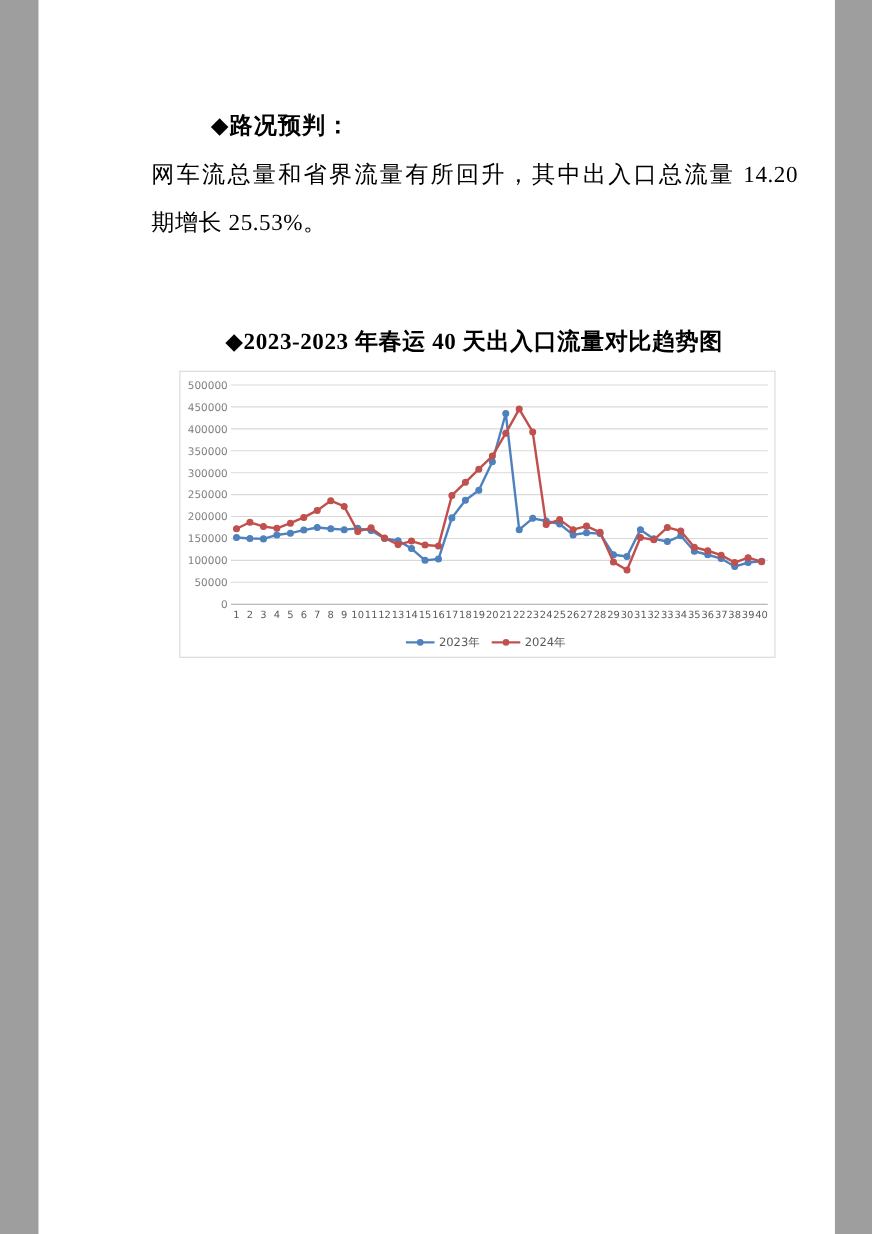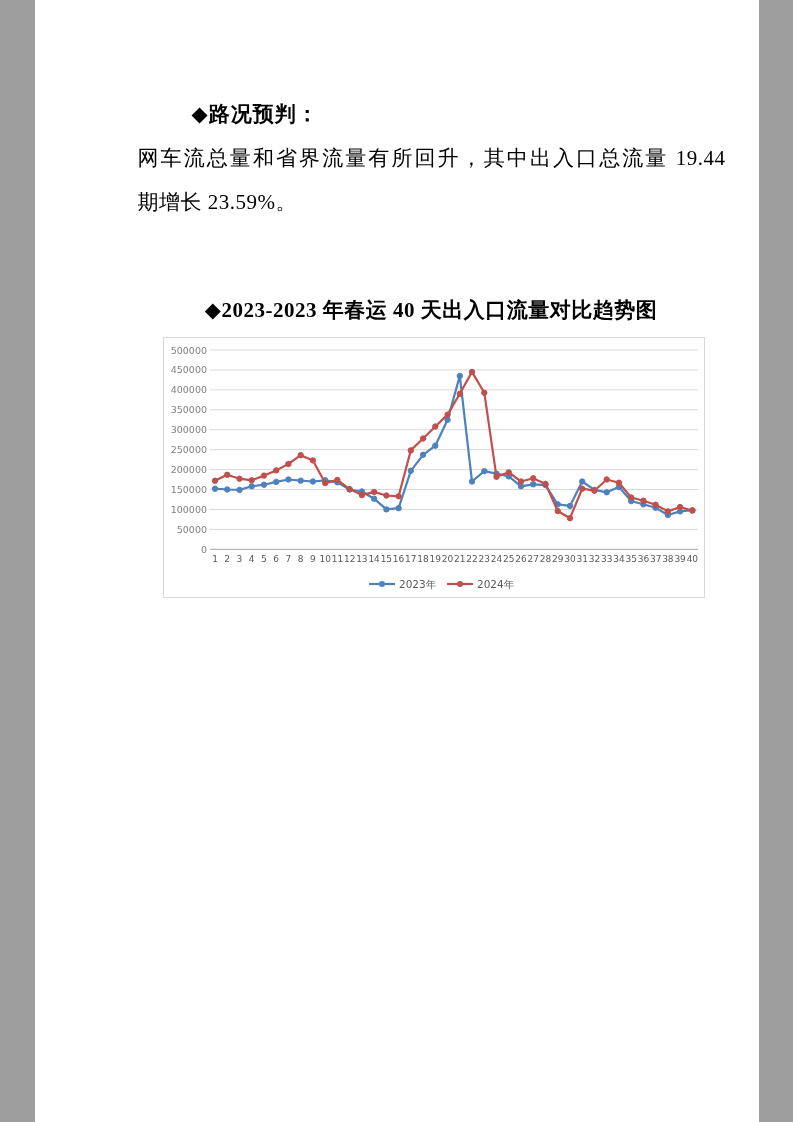--- a/index.html
+++ b/index.html
@@ -37,22 +37,22 @@
   }
   .chart-box svg{display:block;}
   svg text{font-family:"DejaVu Sans","Liberation Sans",sans-serif;}
 </style>
 </head>
 <body>
 
 <div class="page">
   <div class="h1">◆路况预判：</div>
   <div class="para" id="para">
-      <div class="para-line"><span>网车流总量和省界流量有所回升，其中出入口总流量 19.44</span></div>
-      <div class="para-line last"><span>期增长 23.59%。</span></div>
+      <div class="para-line"><span>网车流总量和省界流量有所回升，其中出入口总流量 14.20</span></div>
+      <div class="para-line last"><span>期增长 25.53%。</span></div>
     </div>
   <div class="h2">◆2023-2023 年春运 40 天出入口流量对比趋势图</div>
   <div class="chart-box">
     <svg id="chart" width="540" height="259" viewBox="0 0 540 259">
         <line x1="46" y1="211.3" x2="534" y2="211.3" stroke="#a6a6a6" stroke-width="1"></line>
         <text x="43" y="214.8" text-anchor="end" font-size="9.5" fill="#808080">0</text>
         <line x1="46" y1="191.37" x2="534" y2="191.37" stroke="#d9d9d9" stroke-width="1"></line>
         <text x="43" y="194.87" text-anchor="end" font-size="9.5" fill="#808080">50000</text>
         <line x1="46" y1="171.44" x2="534" y2="171.44" stroke="#d9d9d9" stroke-width="1"></line>
         <text x="43" y="174.94" text-anchor="end" font-size="9.5" fill="#808080">100000</text>

